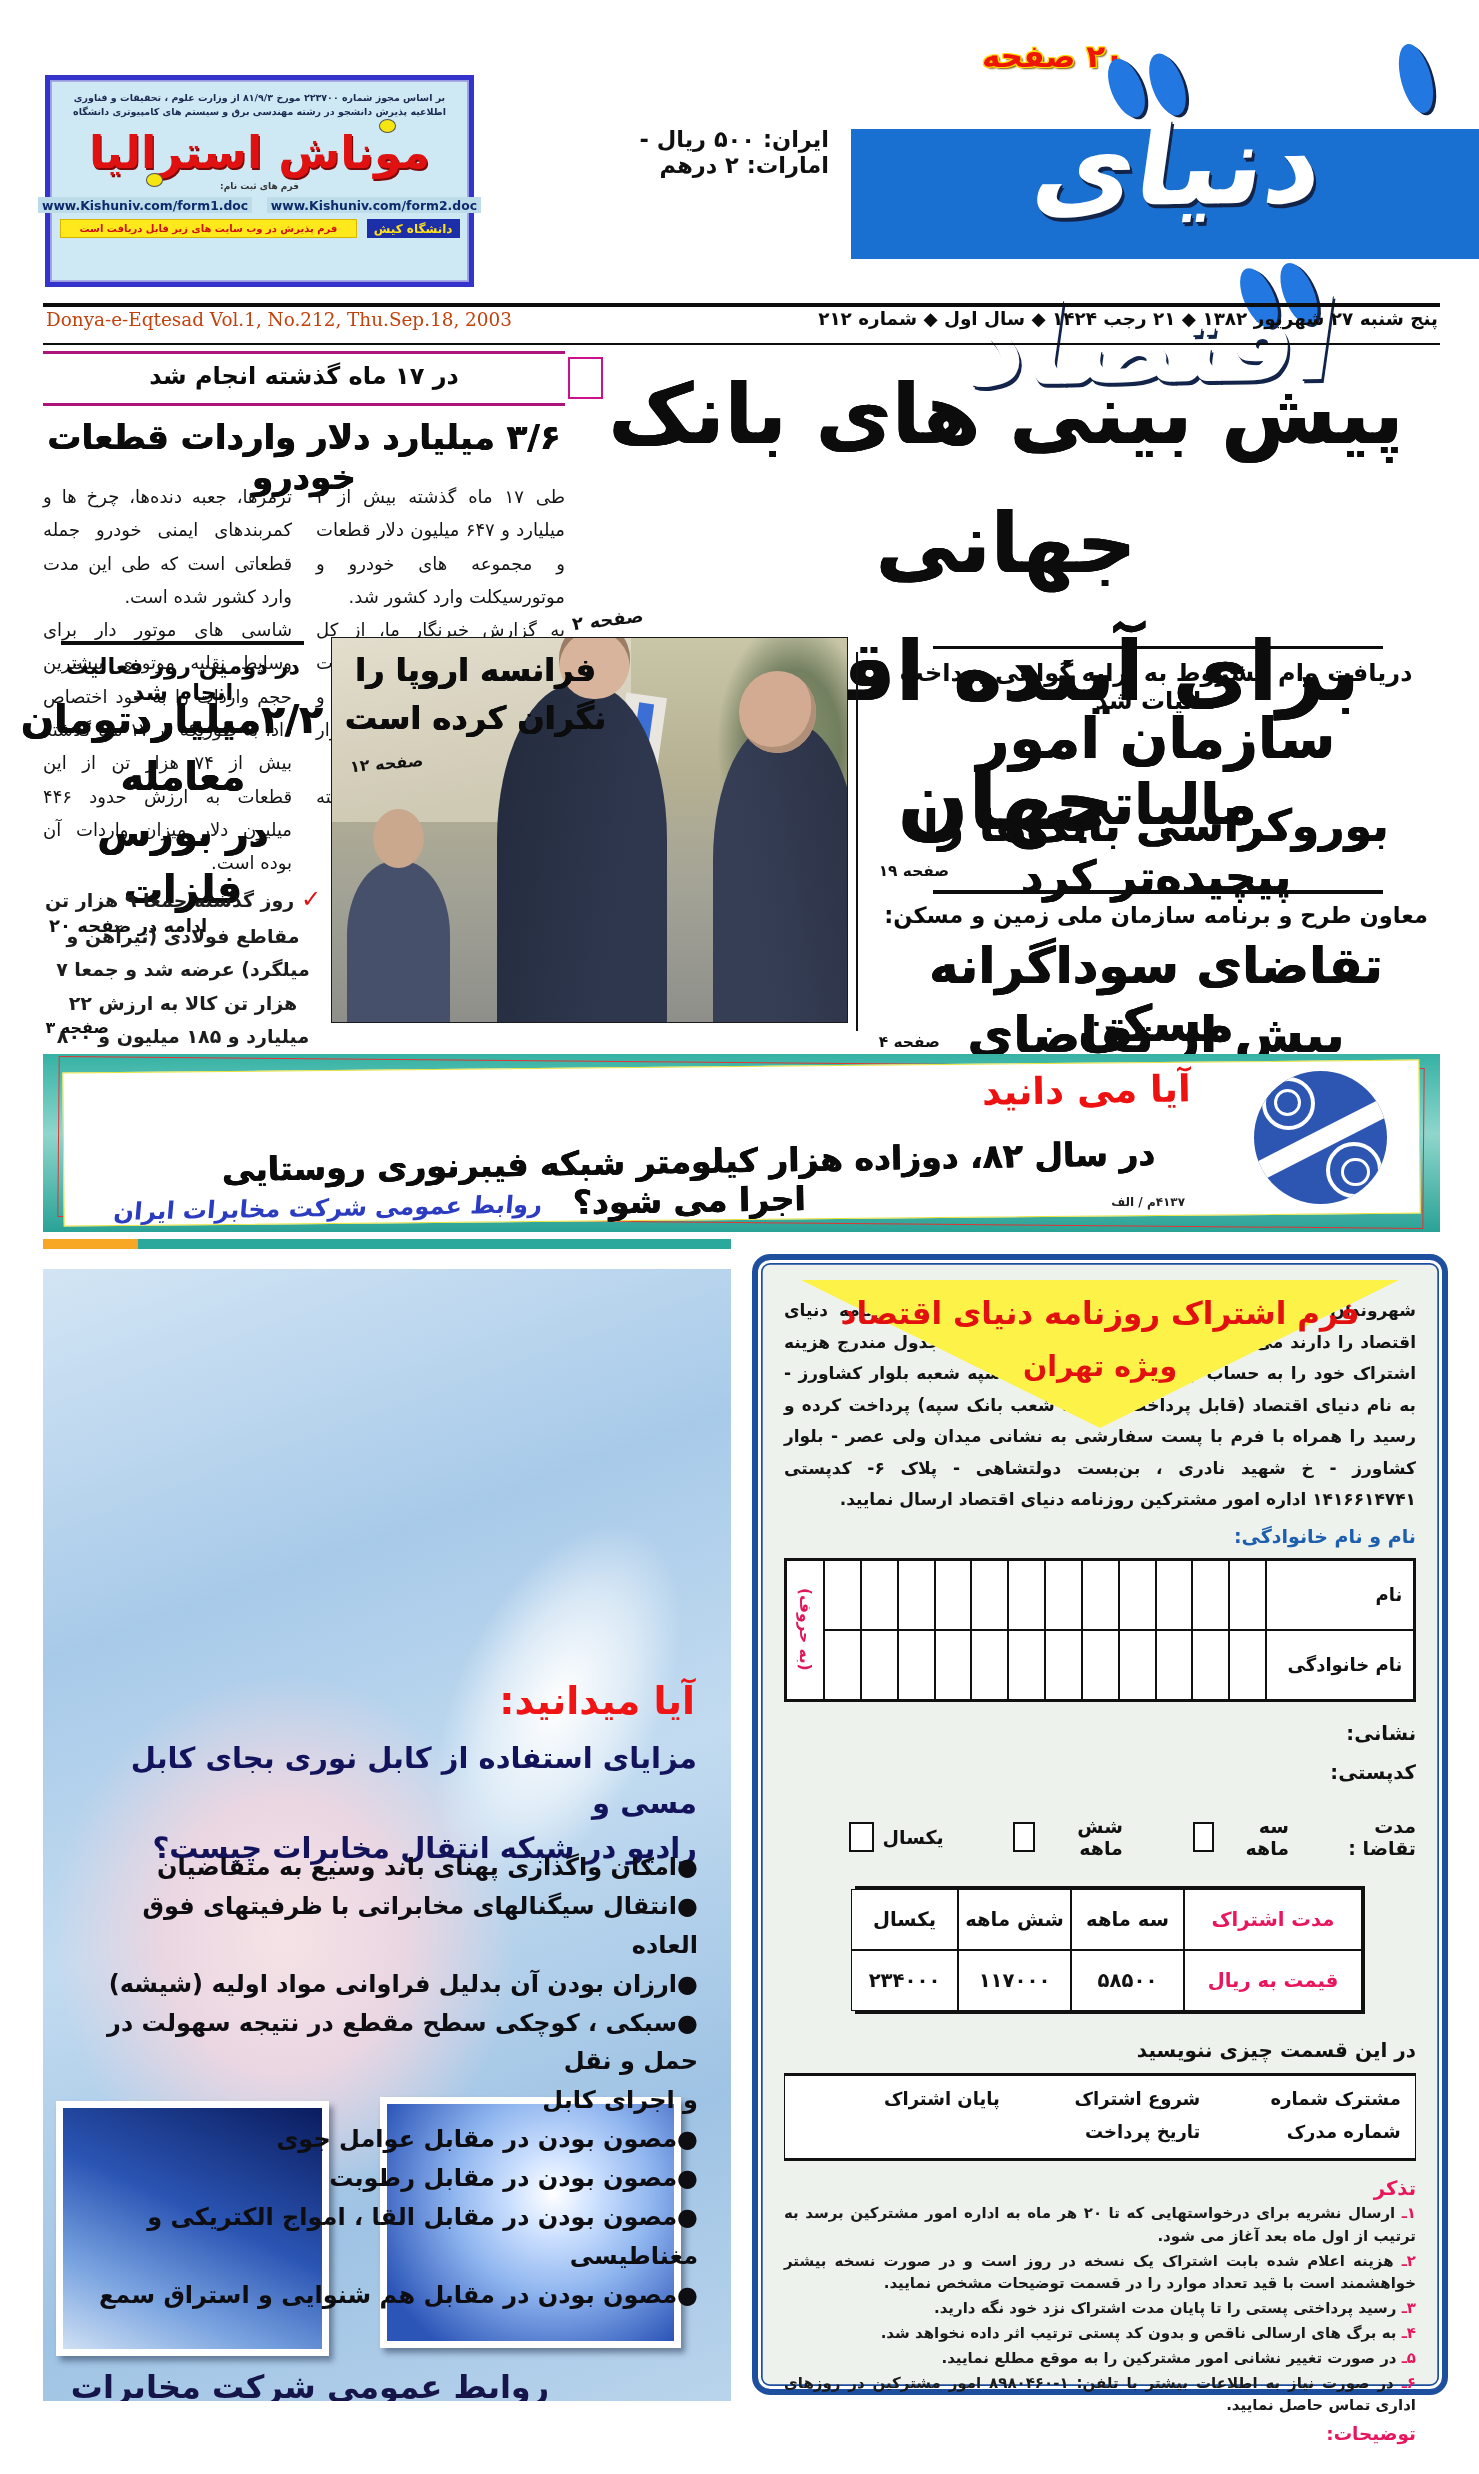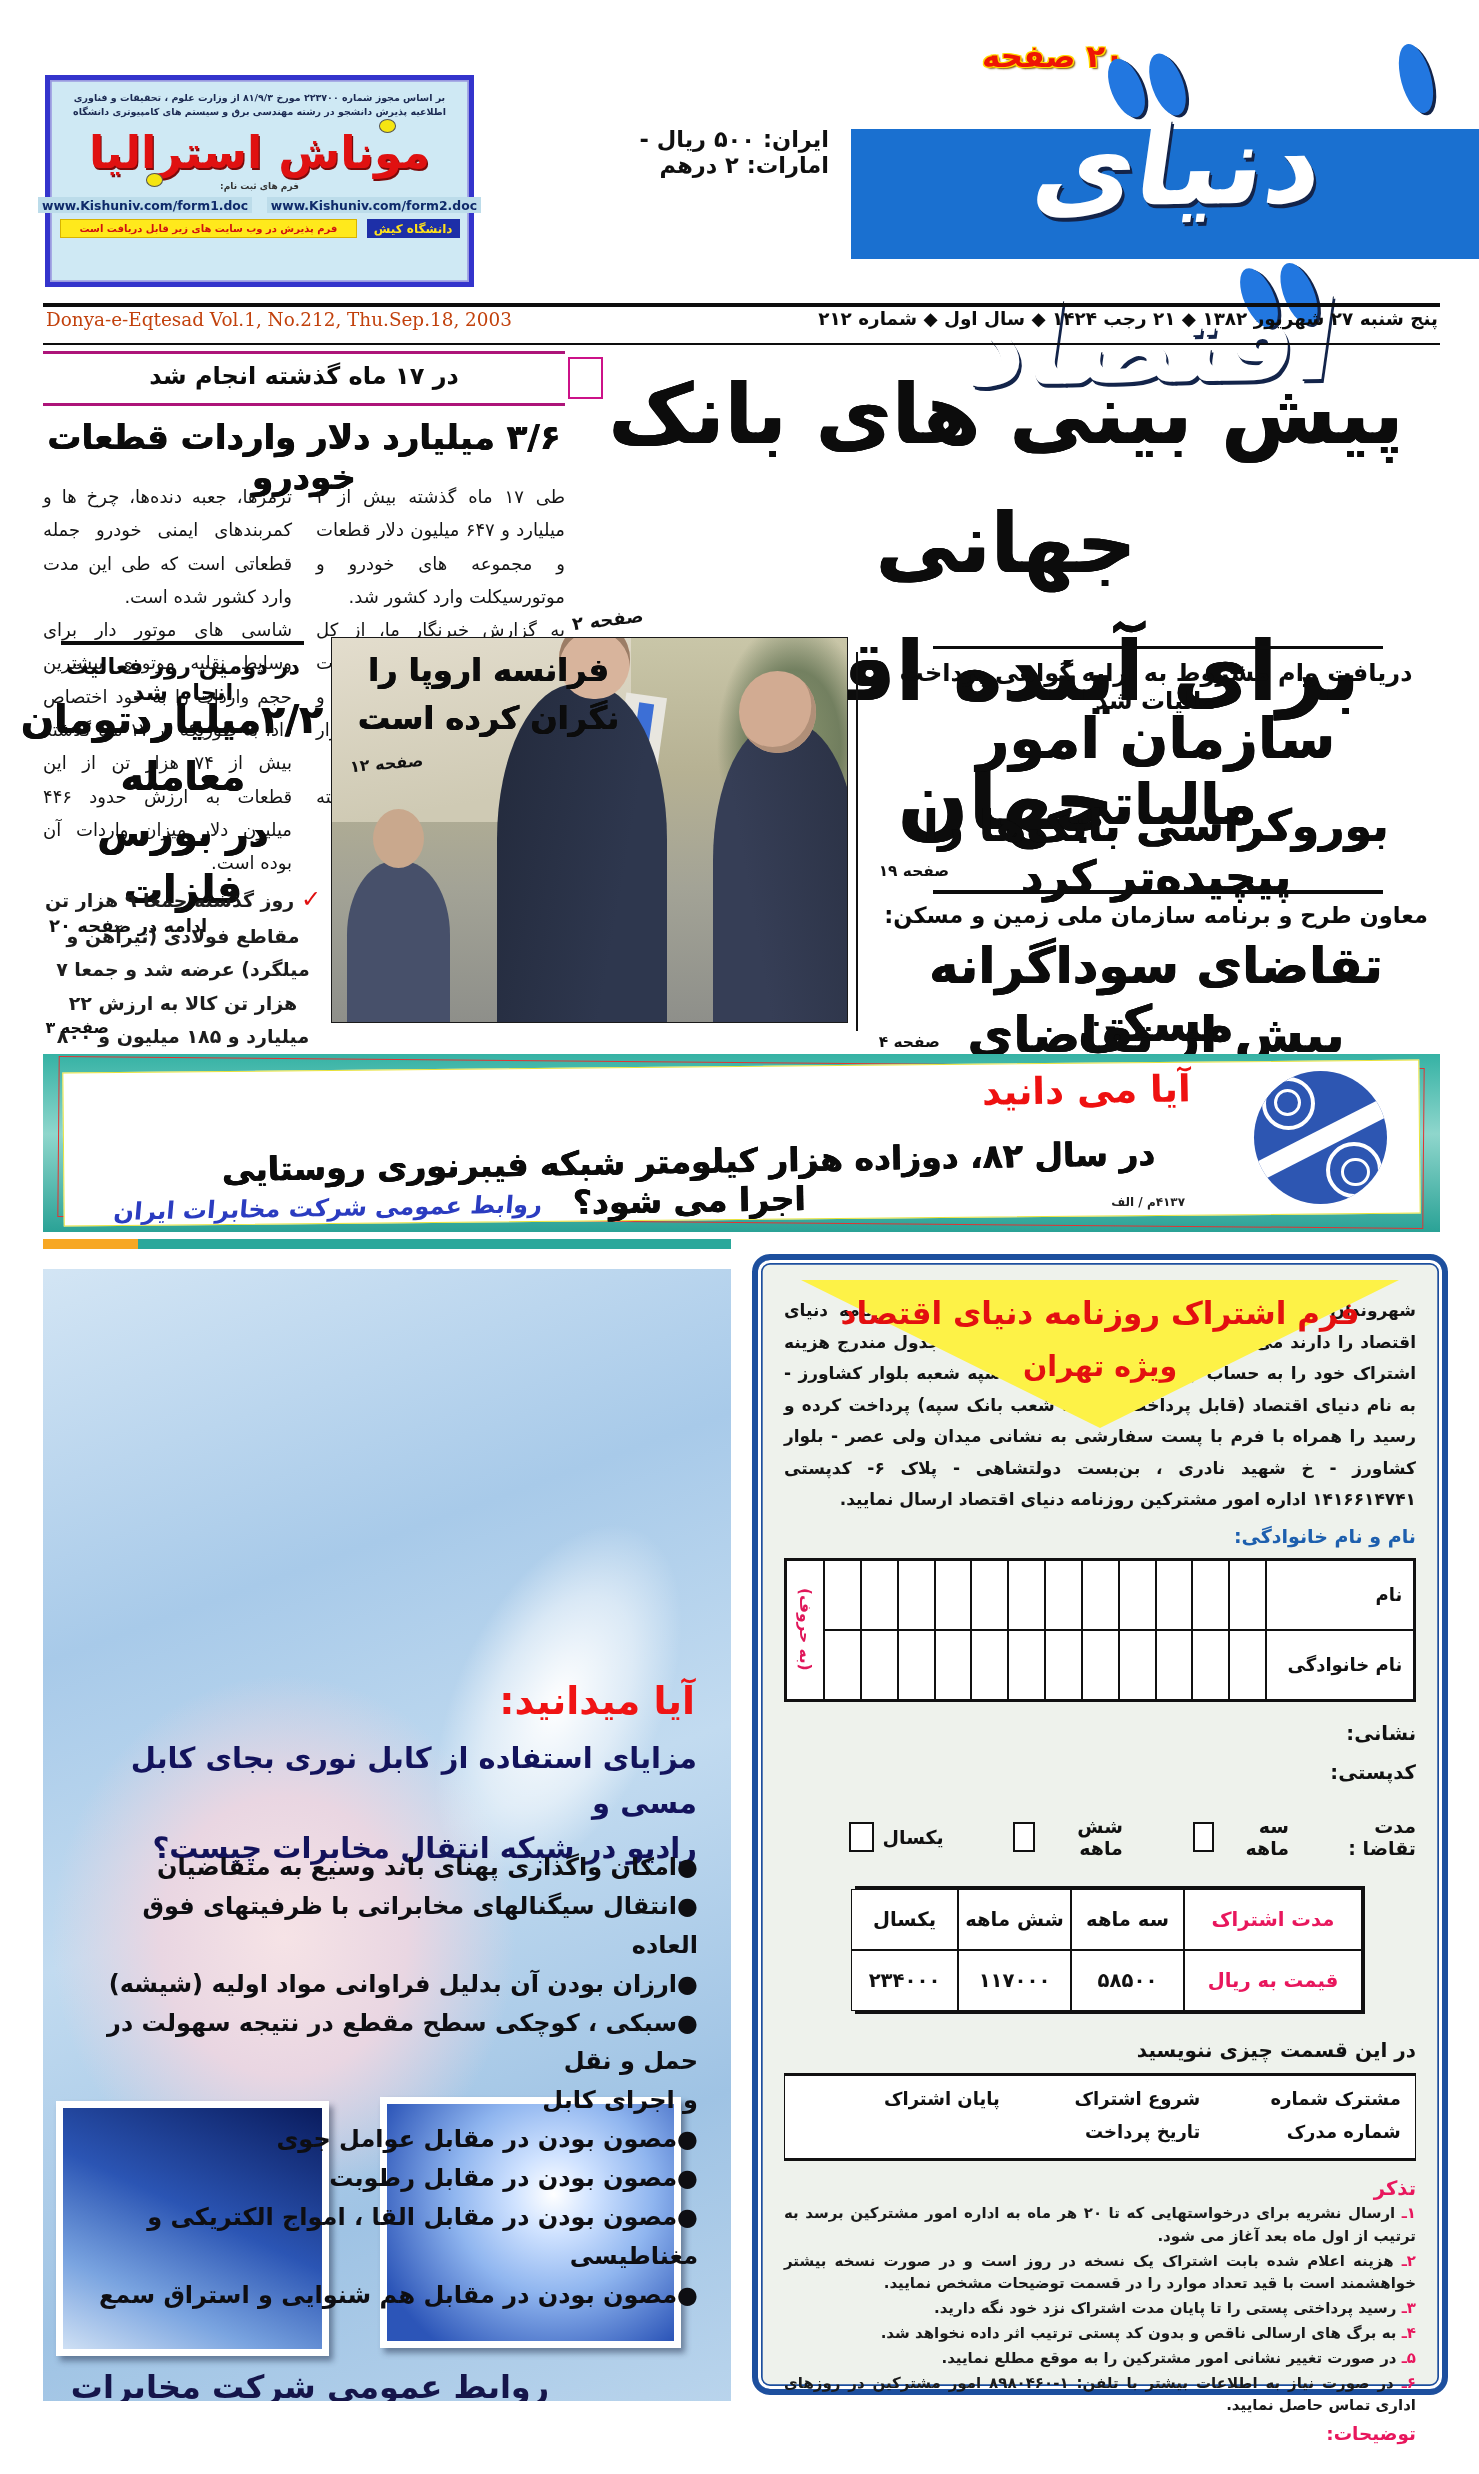--- a/index.html
+++ b/index.html
@@ -73,21 +73,21 @@
   .ph-green{right:-24px;top:-18px;width:154px;height:249px;background:radial-gradient(closest-side,#7b8a62,#5f7050 60%,transparent);opacity:.8;}
   .fig{bottom:0;border-radius:46% 46% 0 0;}
   .f1{left:3%;width:20%;height:42%;background:#47506a;}
   .f1h{left:8%;bottom:40%;width:51px;height:59px;background:#c9a88d;border-radius:50%;}
   .f2{left:32%;width:33%;height:88%;background:linear-gradient(100deg,#232a3c,#2e374e 70%);}
   .f2h{left:44%;bottom:84%;width:71px;height:77px;background:#d8b49c;border-radius:48%;box-shadow:inset 0 9.5px 0 #9b7d66;}
   .f2s{left:56%;bottom:62%;width:41px;height:89px;background:#e8e6df;transform:rotate(8deg);}
   .f2t{left:58.5%;bottom:60%;width:15.4px;height:89px;background:#3c6fd6;transform:rotate(8deg);}
   .f3{right:-2%;width:28%;height:78%;background:linear-gradient(260deg,#2a3144,#363e56 70%);}
   .f3h{right:6%;bottom:70%;width:77px;height:82px;background:#d2ab92;border-radius:50%;box-shadow:inset -4.7px -6px 0 #b08f78;}
-  .caption{left:26px;top:8.3px;font-size:32px;line-height:1.5;text-align:center;}
+  .caption{left:13px;top:8.3px;font-size:32px;line-height:1.5;text-align:center;}
   .cap-pg{left:18px;top:116px;font-size:16px;font-weight:bold;transform:rotate(-5deg);}
 
   
   .vert-rule{left:857px;top:652px;width:1.8px;height:379px;background:#111;}
   .rcol{left:869px;top:641px;width:576px;height:415px;}
   .rcol .r1{left:65px;top:4.7px;width:450px;height:3.6px;}
   .rcol .k1{left:0;top:18px;width:100%;font-size:24px;}
   .tax-l1{left:0;top:64px;width:100%;font-size:57px;text-align:center;}
   .tax-l2{left:0;top:159px;width:100%;font-size:44px;text-align:center;}
   .rcol .pg1{left:10.7px;top:221px;font-size:15.4px;font-weight:bold;}

